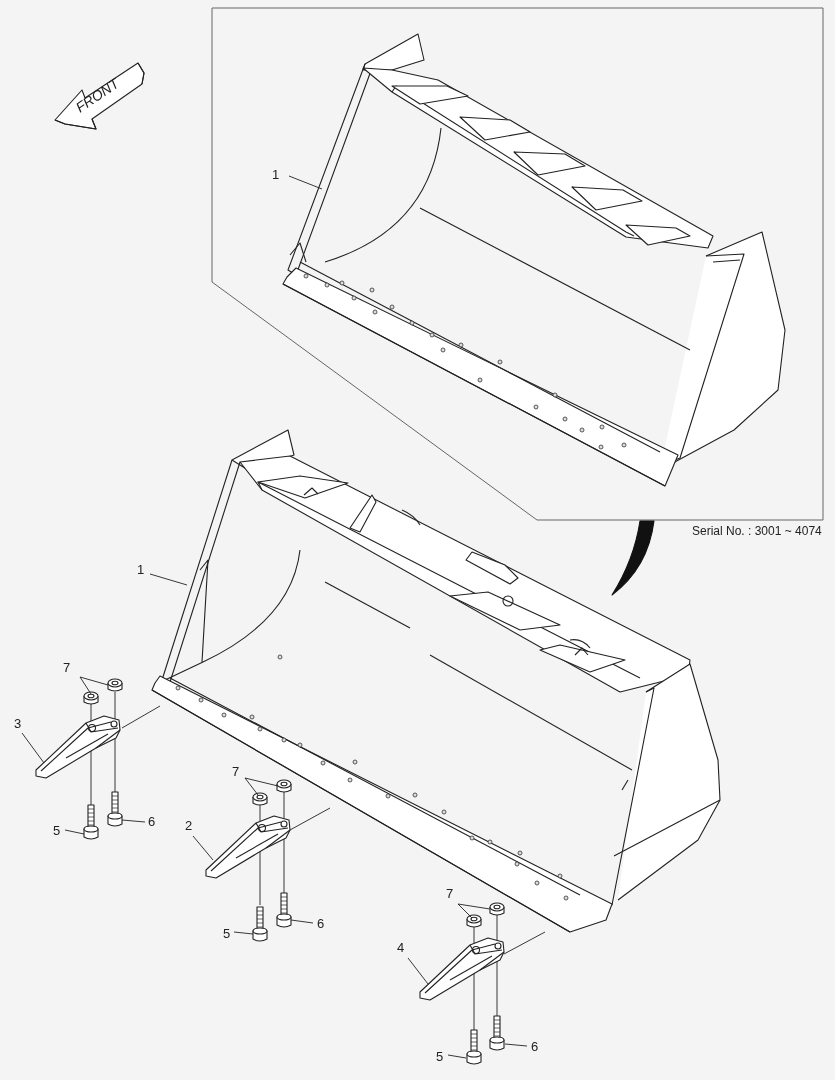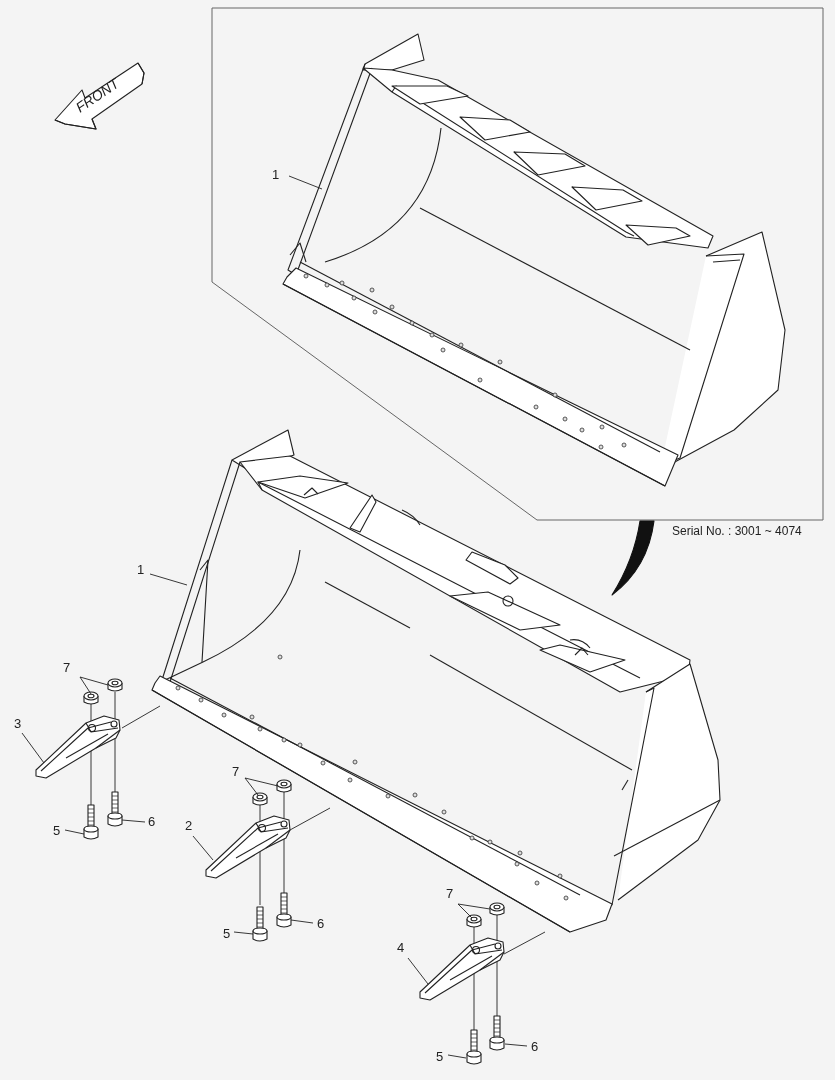--- a/index.html
+++ b/index.html
@@ -1,19 +1,19 @@
 <!DOCTYPE html>
 <html><head>
 <meta charset="utf-8">
 <style>
   html,body{margin:0;padding:0;background:#f4f4f4;}
   #canvas{position:relative;width:835px;height:1080px;background:#f4f4f4;overflow:hidden;font-family:"Liberation Sans",sans-serif;}
   svg{position:absolute;left:0;top:0;}
   .lbl{position:absolute;font-size:13px;color:#222;line-height:1;}
-  .serial{position:absolute;font-size:12px;color:#222;left:672px;top:524px;white-space:nowrap;}
+  .serial{position:absolute;font-size:12px;color:#222;left:692px;top:524px;white-space:nowrap;}
 </style>
 </head>
 <body>
 
 <div id="canvas">
 
 <svg width="835" height="1080" viewBox="0 0 835 1080">
   <g fill="none" stroke="#222" stroke-width="1.1" stroke-linejoin="round">
 
     <path d="M212 8 L823 8 L823 520 L537 520 L212 282 Z" stroke="#666" stroke-width="1"></path>

